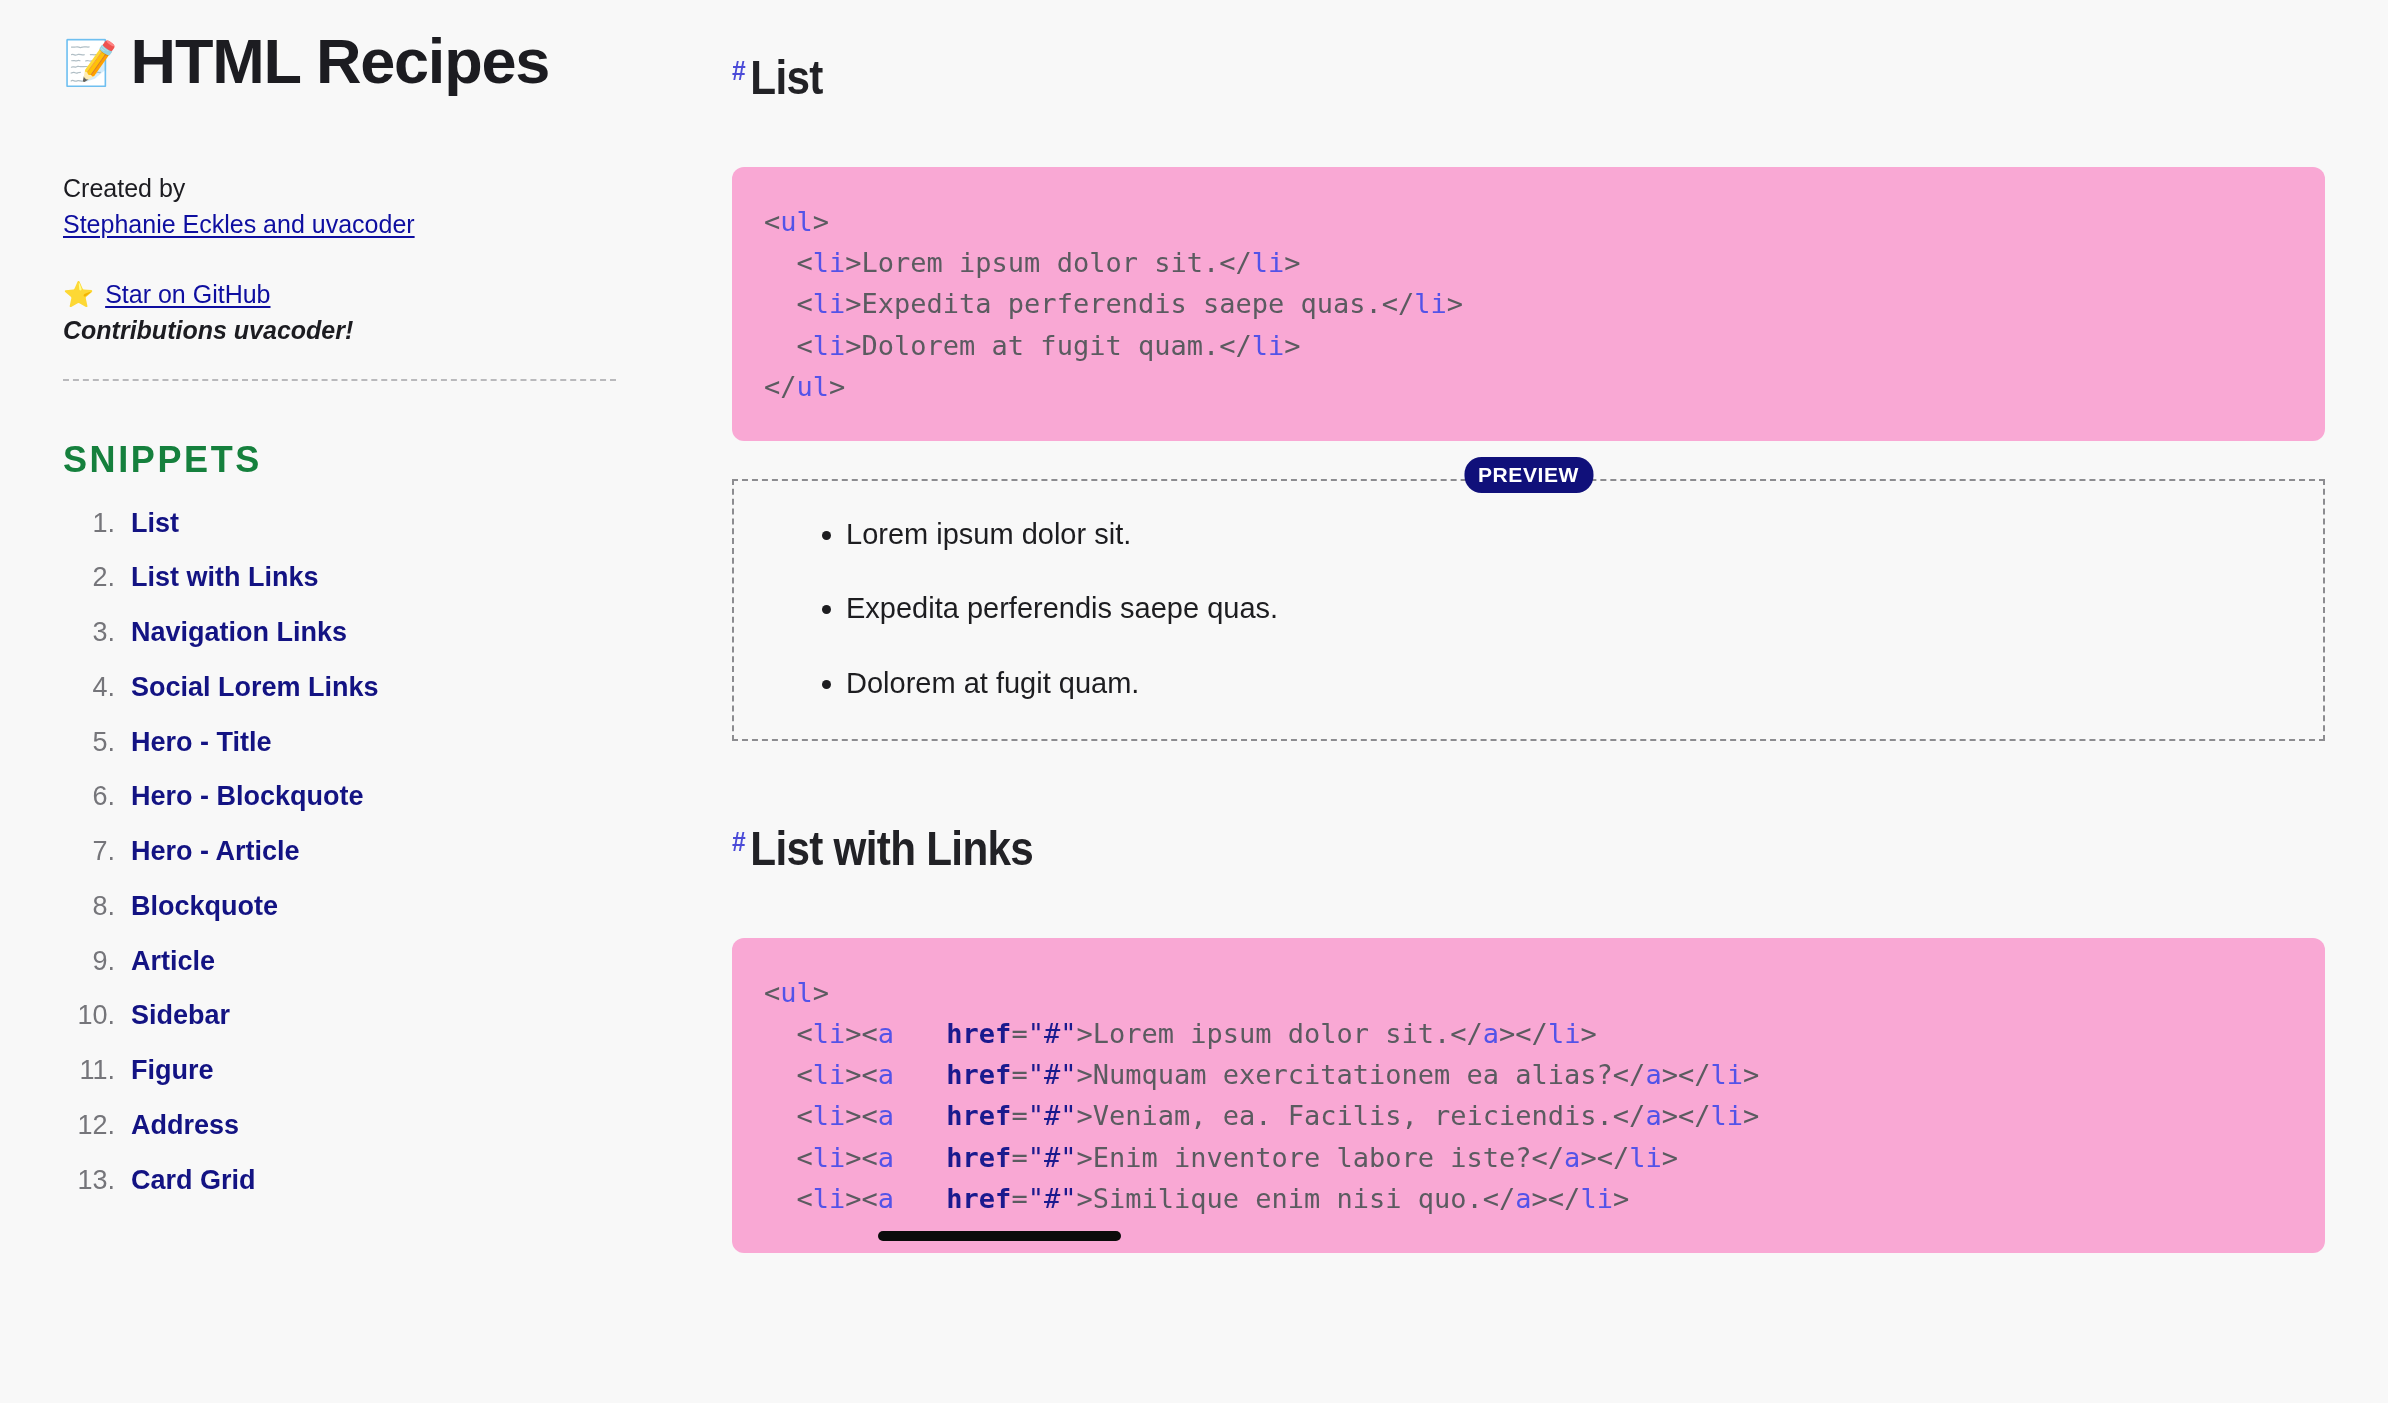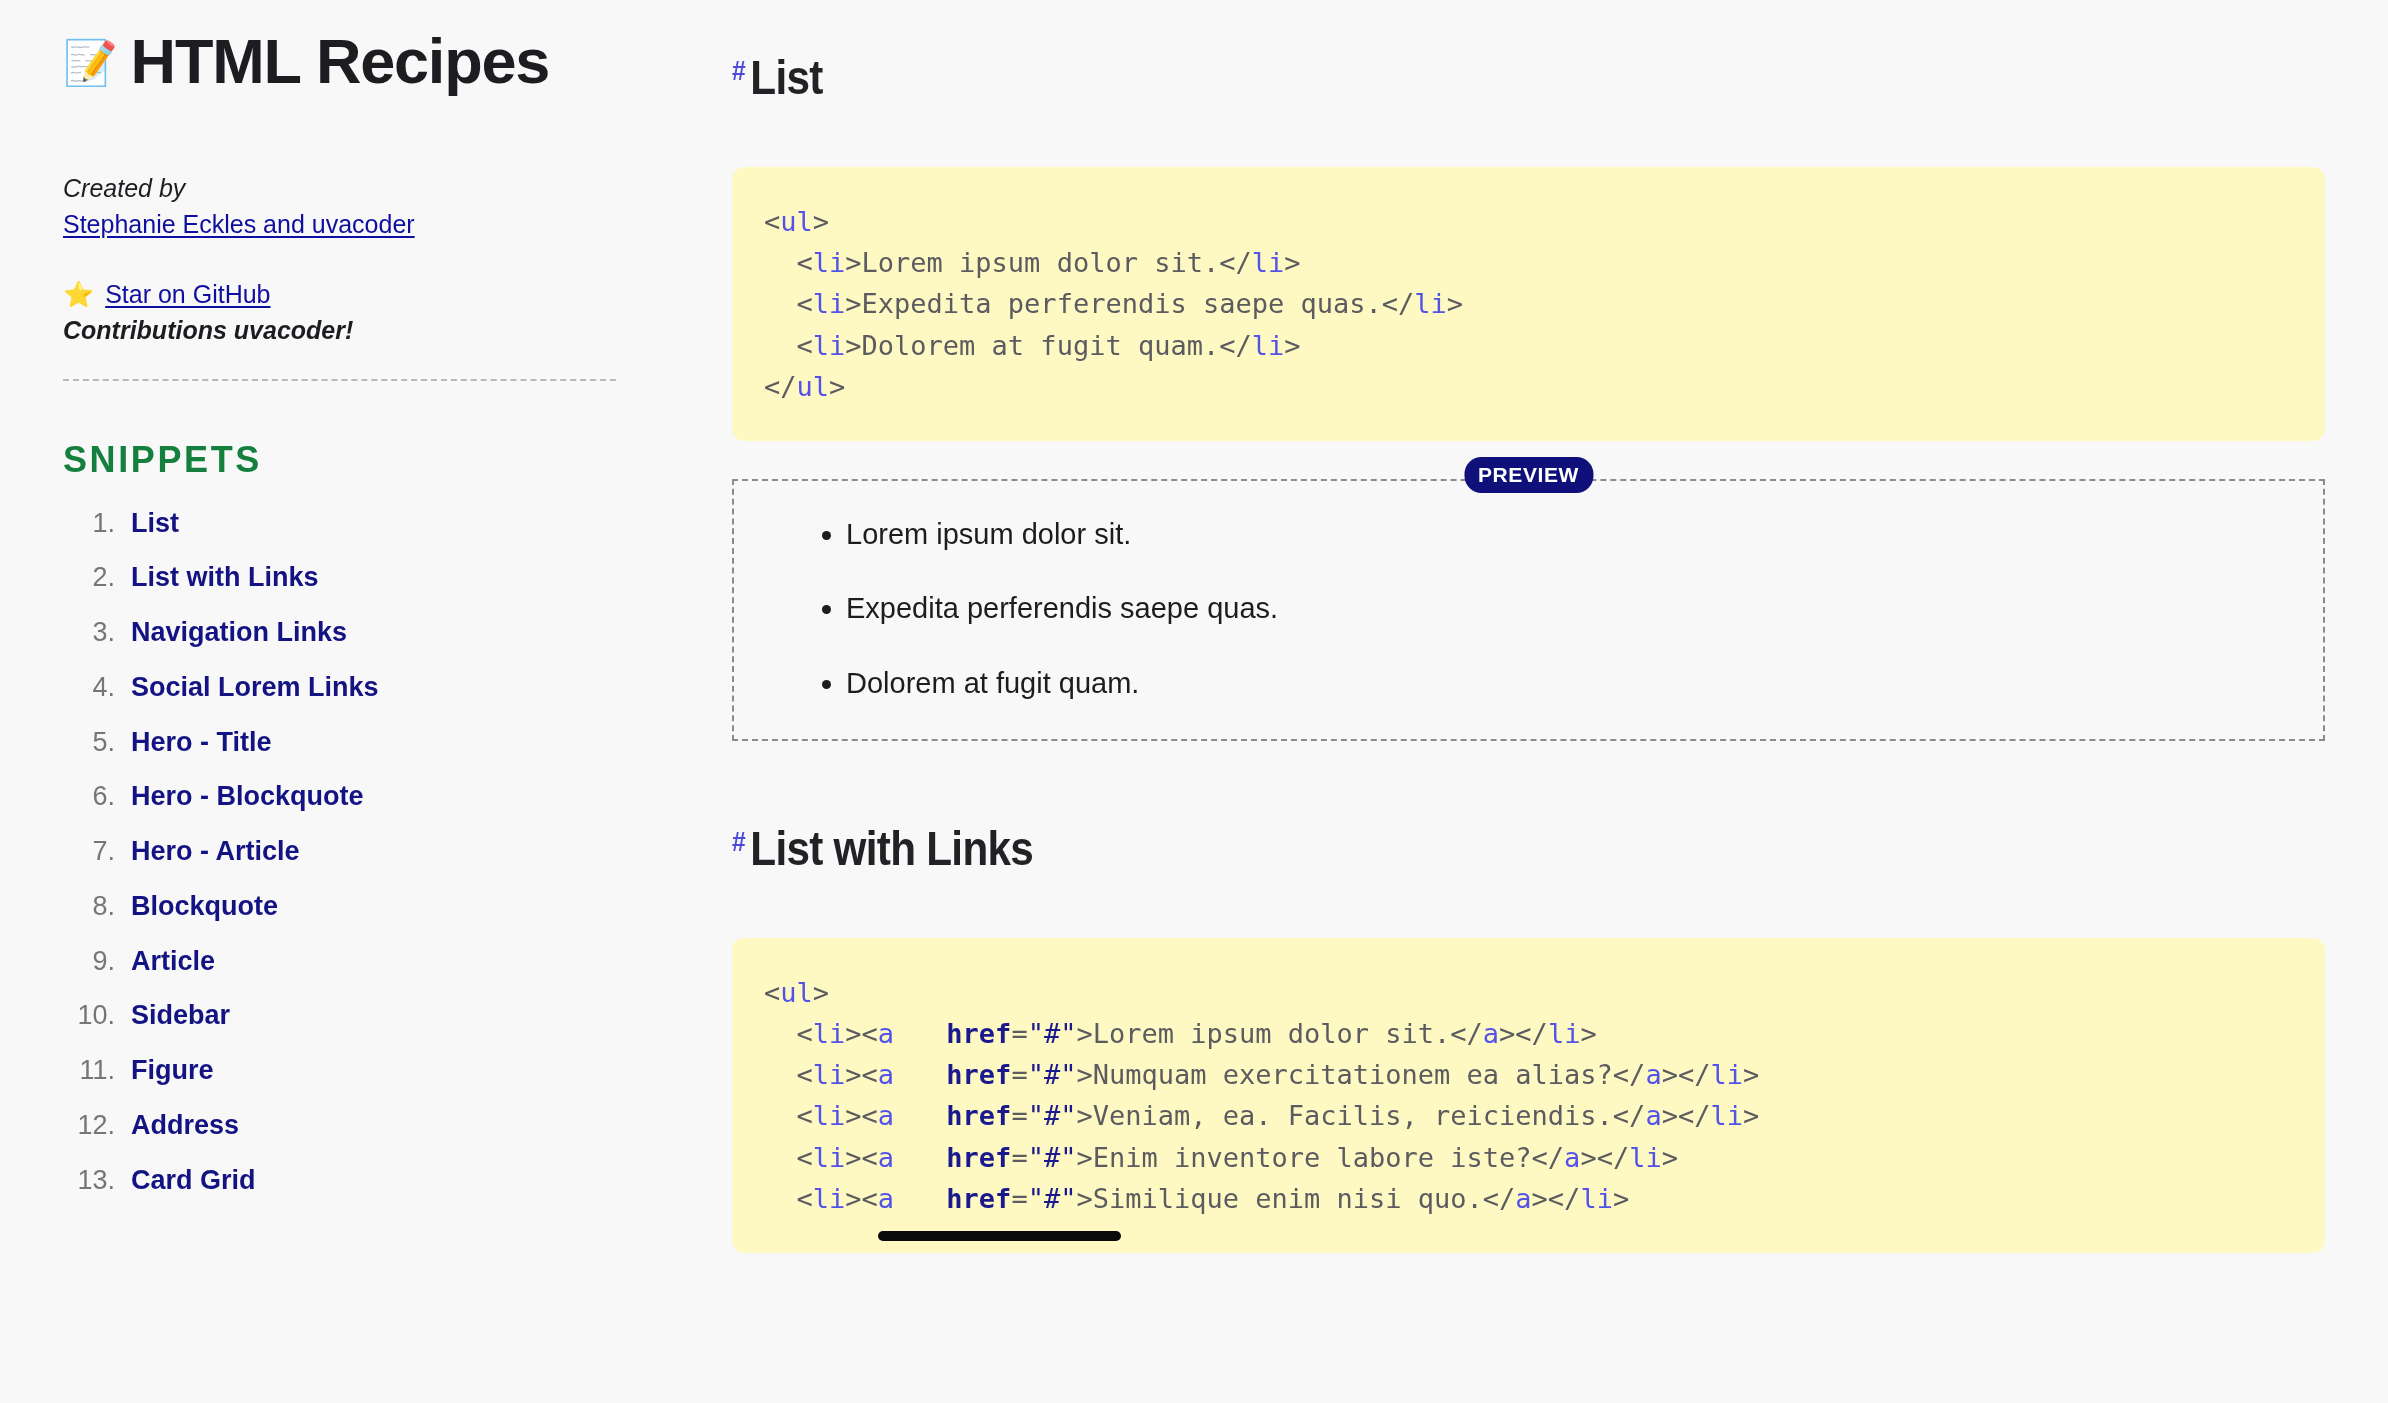--- a/index.html
+++ b/index.html
@@ -51,21 +51,21 @@
     display: inline-block;
     transform: translateY(2px);
   }
 
   .created-by {
     margin-top: 76px;
     font-size: 25px;
     line-height: 1.45;
     color: #1c1c21;
   }
-  .created-by .label { display: block; font-style: italic; }
+  .created-by .label { display: block; }
   a.ext-link {
     color: #0e0ea0;
     text-decoration: underline;
     text-underline-offset: 3px;
     font-weight: 500;
   }
 
   .star-row {
     margin-top: 34px;
     font-size: 25px;
@@ -157,21 +157,21 @@
     color: #4b4bd8;
     font-size: 28px;
     font-weight: 600;
     vertical-align: 14px;
     margin-right: 6px;
     text-decoration: none;
   }
 
   .code-block {
     margin-top: 62px;
-    background: #fef9c3;
+    background: #f9a8d4;
     border-radius: 12px;
     padding: 34px 0 34px 0;
     position: relative;
     overflow: hidden;
   }
   .code-block pre {
     margin: 0;
     padding: 0 32px;
     font-family: "DejaVu Sans Mono", monospace;
     font-size: 27px;

